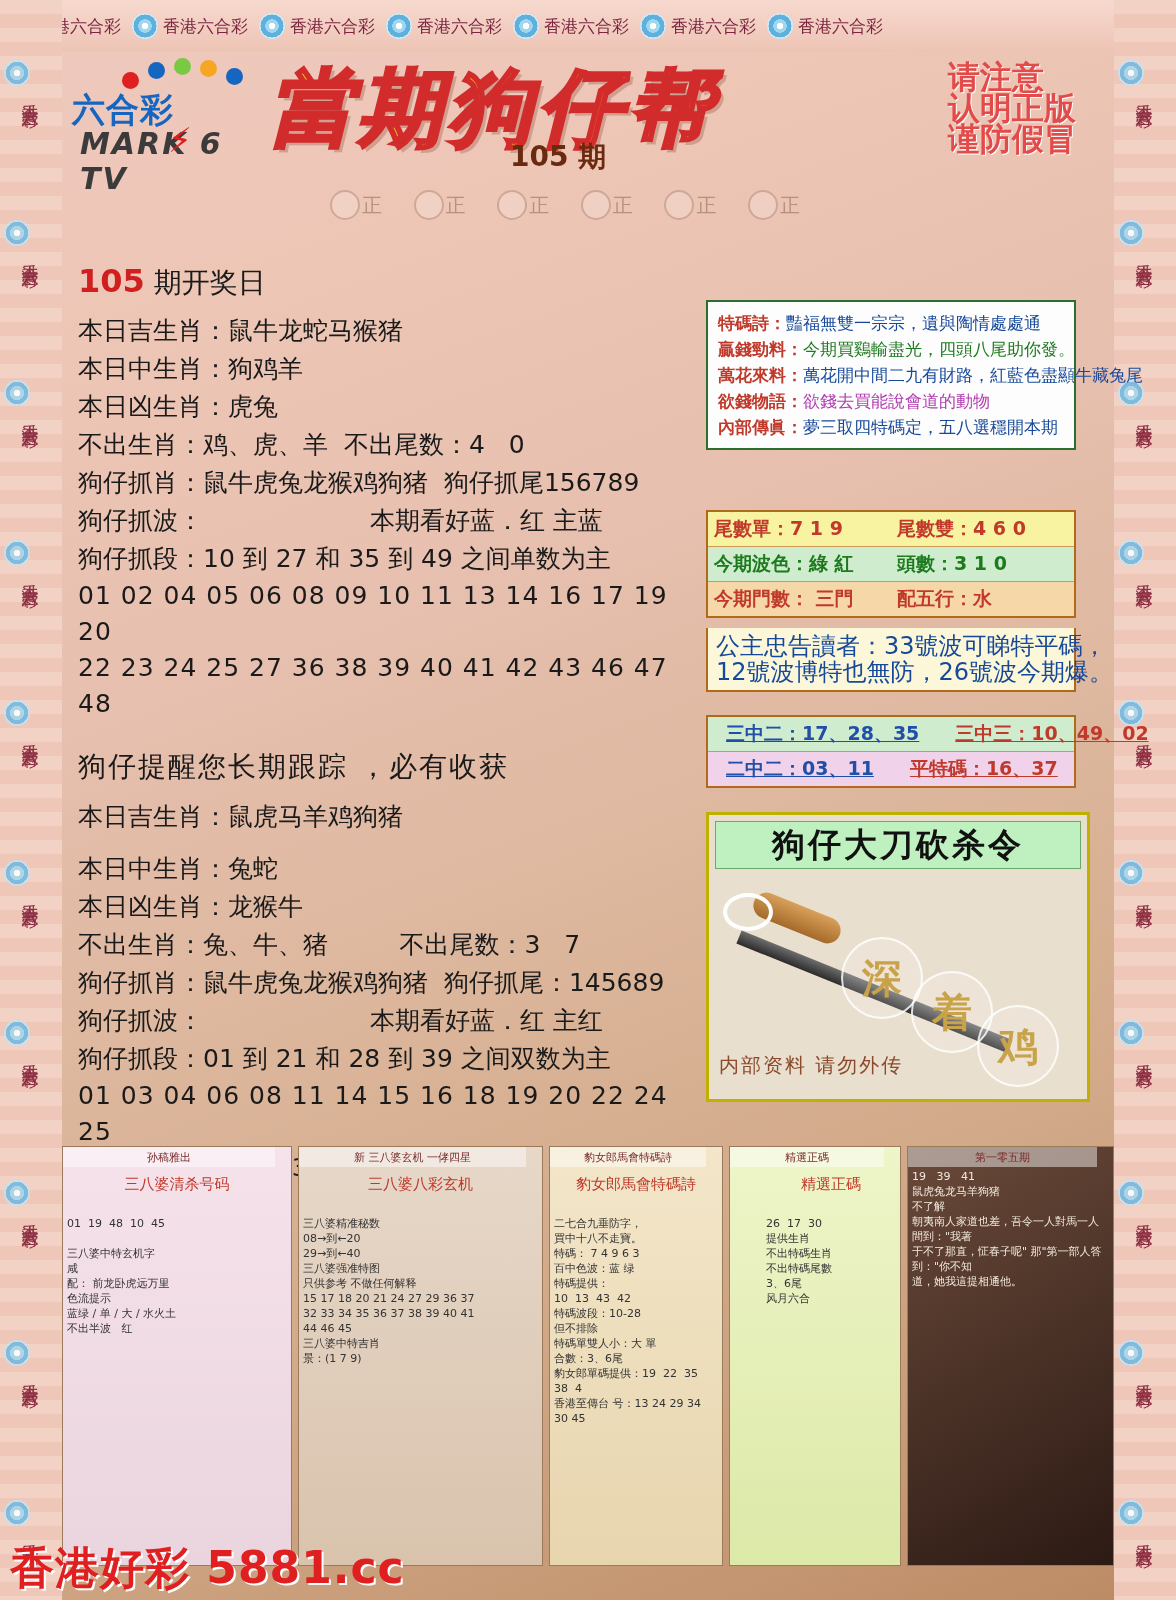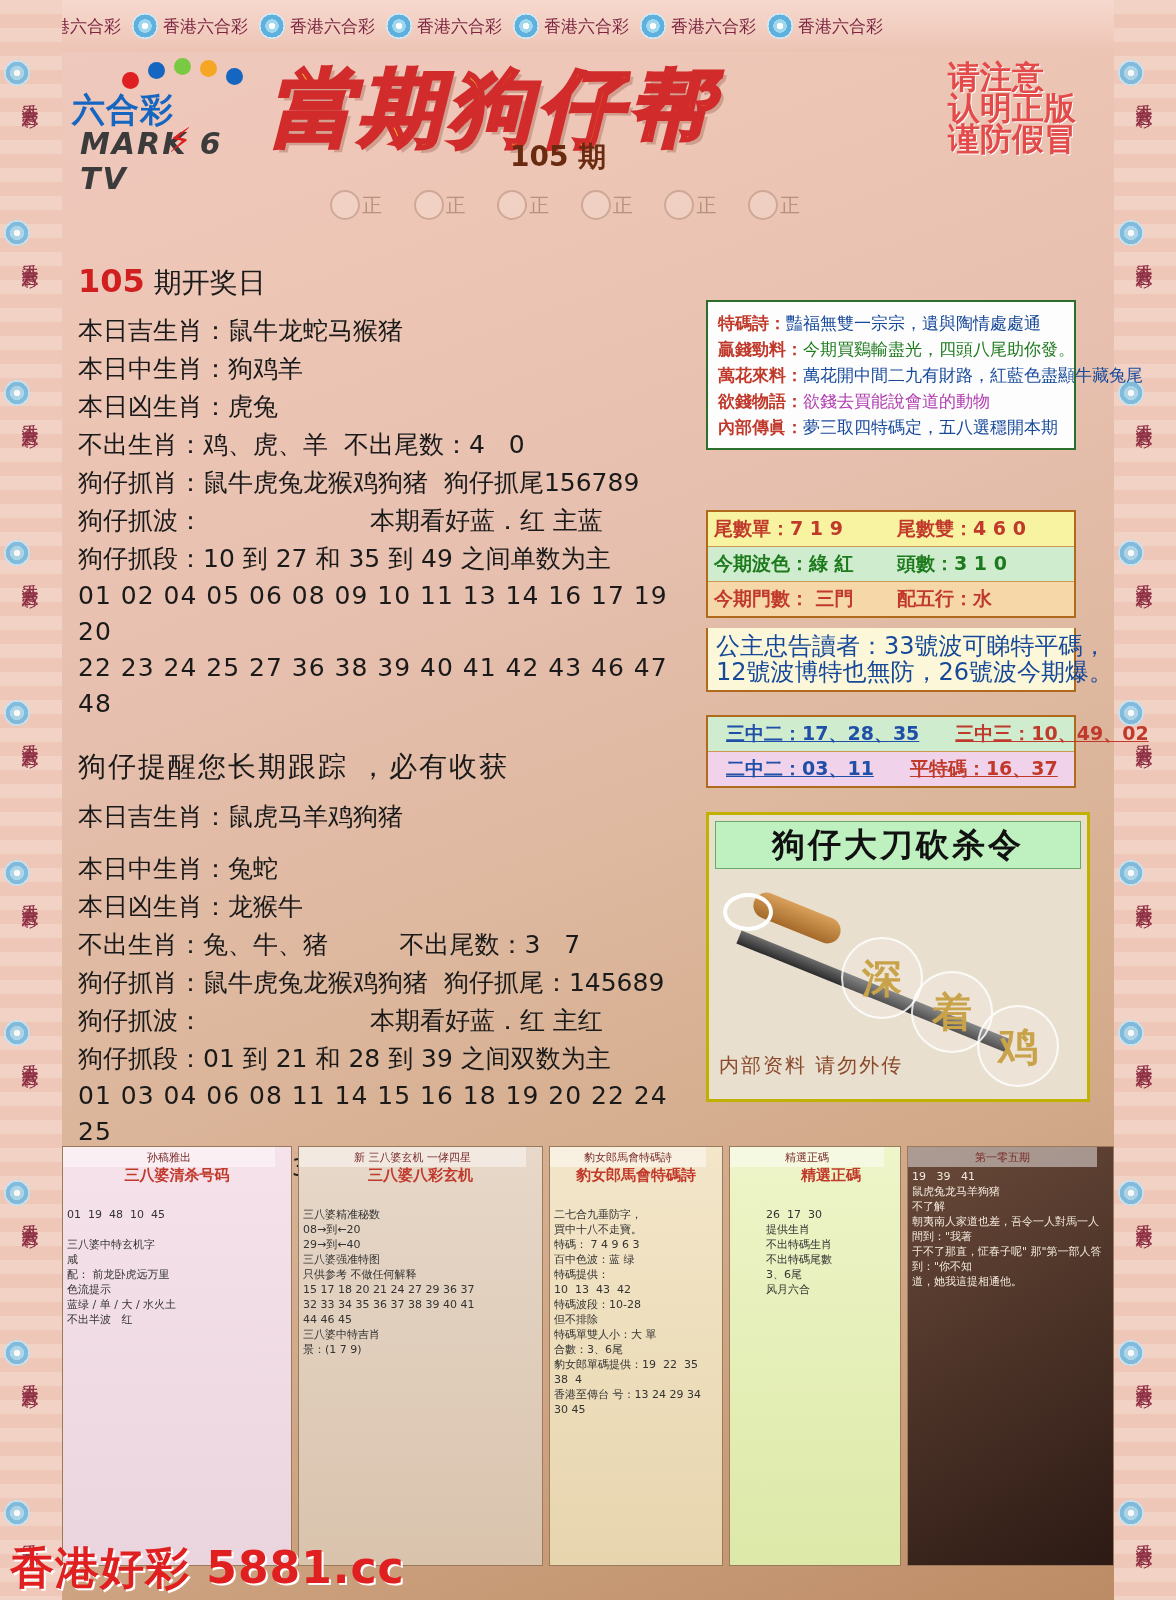--- a/index.html
+++ b/index.html
@@ -160,21 +160,21 @@
   .t1{width:230px;background:linear-gradient(180deg,#f6e2ea,#ead5de);}
   .t2{width:245px;background:linear-gradient(180deg,#e7d8c9,#d9c3ad);}
   .t3{width:174px;background:linear-gradient(180deg,#f3e6c9,#e7d5ae);}
   .t4{width:172px;background:linear-gradient(180deg,#eef5c9,#dce9a8);padding-left:32px;}
   .t5{flex:1;background:linear-gradient(180deg,#d9cfc4,#bfae9c);}
   .tcap{
     position:absolute;left:0;right:16px;top:0;height:20px;font-size:11px;color:#7a2a2a;
     background:rgba(255,255,255,.45);display:flex;align-items:center;justify-content:center;white-space:nowrap;
   }
   .mini{font-size:11px;line-height:15px;color:#333;padding:22px 4px 4px 4px;white-space:pre-wrap;}
-  .minihead{font-size:15px;color:#c0392b;font-weight:bold;text-align:center;margin-top:19px;}
+  .minihead{font-size:15px;color:#c0392b;font-weight:normal;text-align:center;margin-top:28px;}
   .photo{background:linear-gradient(150deg,#6a4a3a,#2c1a14);}
   .watermark{
     position:absolute;left:10px;bottom:2px;font-size:44px;font-weight:bold;color:#e02020;
     text-shadow:2px 2px 0 #fff;letter-spacing:1px;white-space:nowrap;
   }
 </style>
 </head>
 <body>
 
 <div class="topbar" id="topbar">

